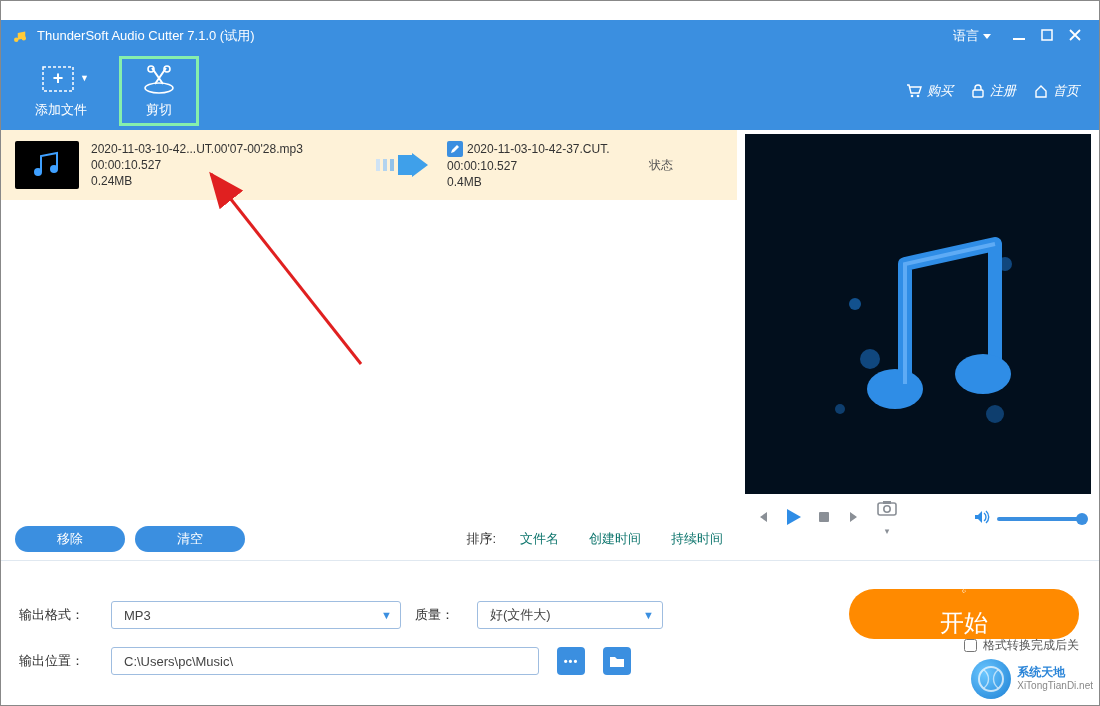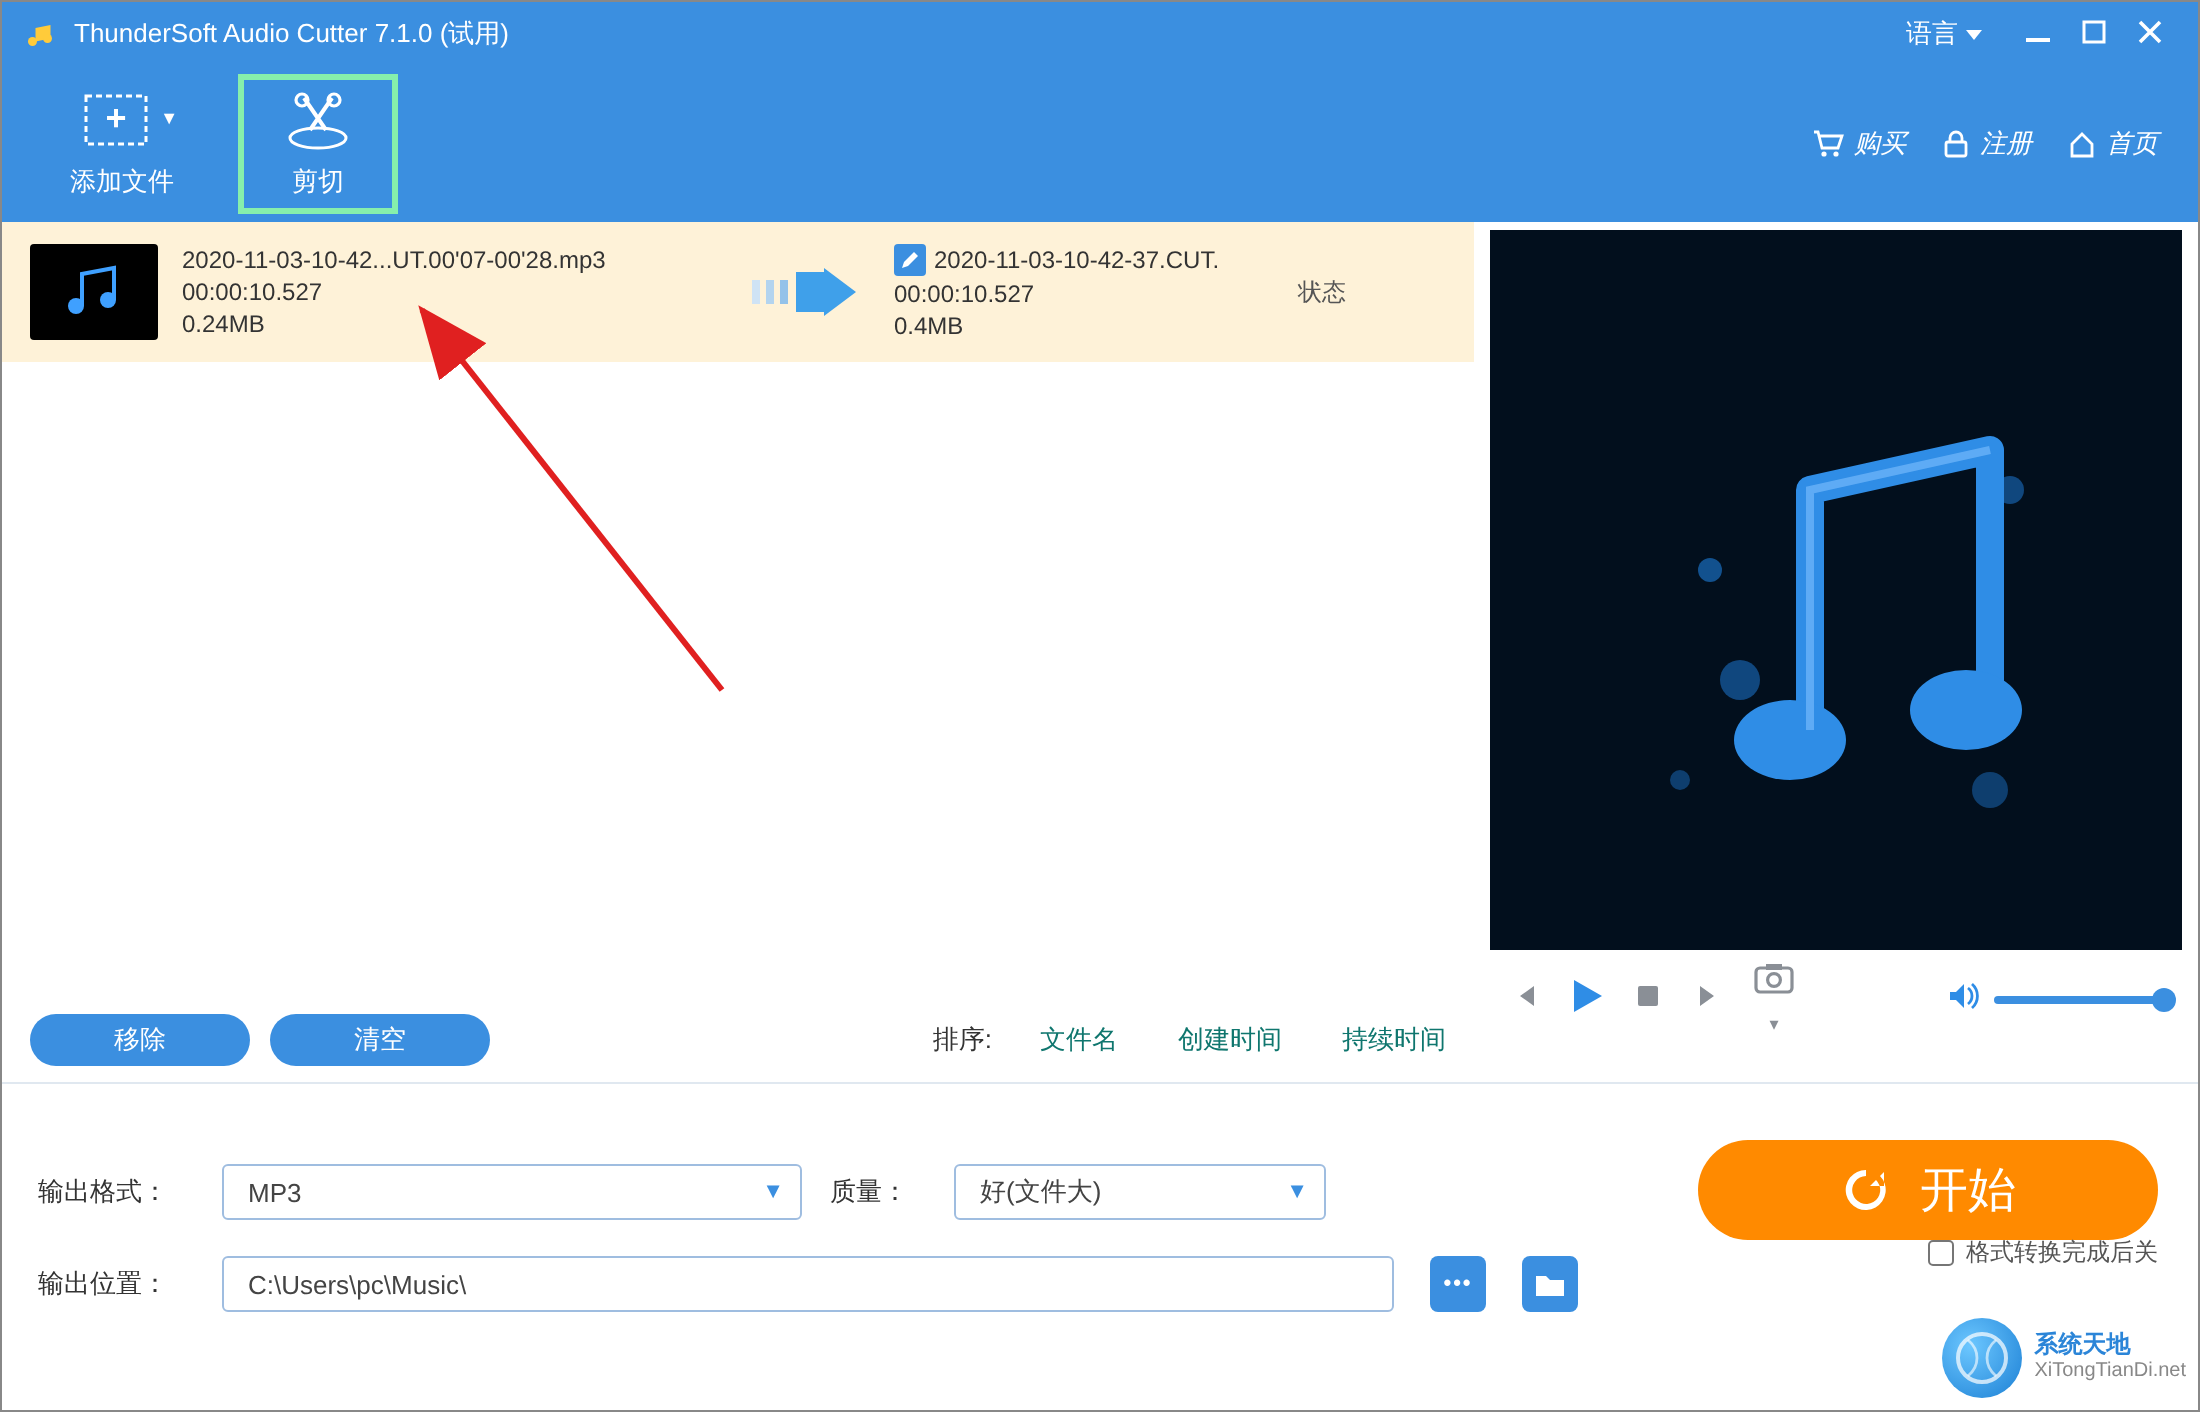--- a/index.html
+++ b/index.html
@@ -1,17 +1,17 @@
 <!DOCTYPE html>
 <html><head>
 <meta charset="utf-8">
 <style>
   * { box-sizing: border-box; margin: 0; padding: 0; font-family: "Microsoft YaHei", Arial, sans-serif; }
   body { width: 1100px; height: 706px; background: #fff; position: relative; overflow: hidden; border: 1px solid #888; }
-  .titlebar { height: 32px; background: #3b8fe0; display: flex; align-items: center; padding: 16px 10px; color: #fff; font-size: 13px; }
+  .titlebar { height: 32px; background: #3b8fe0; display: flex; align-items: center; padding: 16px 10px; color: #fff; font-size: 13px; margin-top: 19px; }
   .titlebar .logo { width: 18px; height: 18px; margin-right: 8px; }
   .titlebar .title { flex: 1; }
   .titlebar .lang { display: flex; align-items: center; gap: 4px; cursor: pointer; margin-right: 14px; }
   .titlebar .winbtn { width: 28px; text-align: center; cursor: pointer; }
   .toolbar { height: 78px; background: #3b8fe0; display: flex; align-items: center; padding: 0 20px; color: #fff; position: relative; }
   .tool { display: flex; flex-direction: column; align-items: center; justify-content: center; width: 80px; height: 70px; cursor: pointer; }
   .tool .ticon { height: 34px; display: flex; align-items: center; justify-content: center; }
   .tool .tlabel { font-size: 13px; margin-top: 4px; }
   .tool.add { margin-right: 18px; }
   .tool.add .arrow { font-size: 9px; color: #fff; }
@@ -44,23 +44,23 @@
   .volslider .handle { position:absolute; right:-5px; top:-4px; width:12px; height:12px; border-radius:50%; background:#3b8fe0; }
   .separator { height: 1px; background: #e0e8f0; }
   .bottom { padding: 40px 18px 16px; position: relative; font-size: 13px; color: #333; }
   .formrow { display:flex; align-items:center; gap: 14px; margin-bottom: 18px; }
   .formlabel { width: 78px; color:#333; }
   .select { position: relative; height: 28px; border: 1px solid #9fbde0; border-radius: 3px; background:#fff; display:flex; align-items:center; padding: 0 28px 0 12px; cursor:pointer; font-size:13px; color:#444; }
   .select .caret { position:absolute; right:8px; top:50%; transform:translateY(-50%); color:#3b8fe0; font-size:11px; }
   .sel-format { width: 290px; }
   .qlabel { width:48px; }
   .sel-quality { width: 186px; }
-  .sel-location { width: 586px; }
+  .sel-location { width: 428px; }
   .sqbtn { width: 28px; height: 28px; border-radius: 4px; background:#3b8fe0; color:#fff; display:flex;align-items:center;justify-content:center; cursor:pointer; margin-left:4px; font-size:14px; font-weight:bold; }
-  .startbtn { position: absolute; right: 20px; top: 28px; width: 230px; height: 50px; border-radius: 25px; background:#ff8a00; color:#fff; display:flex; align-items:center; justify-content:center; gap:14px; font-size:24px; cursor:pointer; }
+  .startbtn { position: absolute; right: 20px; top: 28px; width: 230px; height: 50px; border-radius: 25px; background:#ff8a00; color:#fff; display:flex; align-items:center; justify-content:center; gap:14px; font-size:24px; cursor:pointer;flex-direction:column; }
   .closechk { position:absolute; right:20px; top:76px; font-size:12px; color:#555; display:flex; align-items:center; gap:6px; }
   .closechk input { width:13px; height:13px; }
   .watermark { position:absolute; right:6px; bottom:6px; display:flex; align-items:center; gap:6px; }
   .watermark .icon { width:40px; height:40px; border-radius:50%; background:radial-gradient(circle at 35% 35%, #6cc7ff, #1b7fd4); display:flex;align-items:center;justify-content:center; }
   .watermark .text { font-size:12px; line-height:13px; }
   .watermark .text .t1 { font-weight:bold; color:#2b85d8; }
   .watermark .text .t2 { font-size:10px; color:#888; }
   .annot-arrow { position:absolute; pointer-events:none; }
 </style>
 </head>

